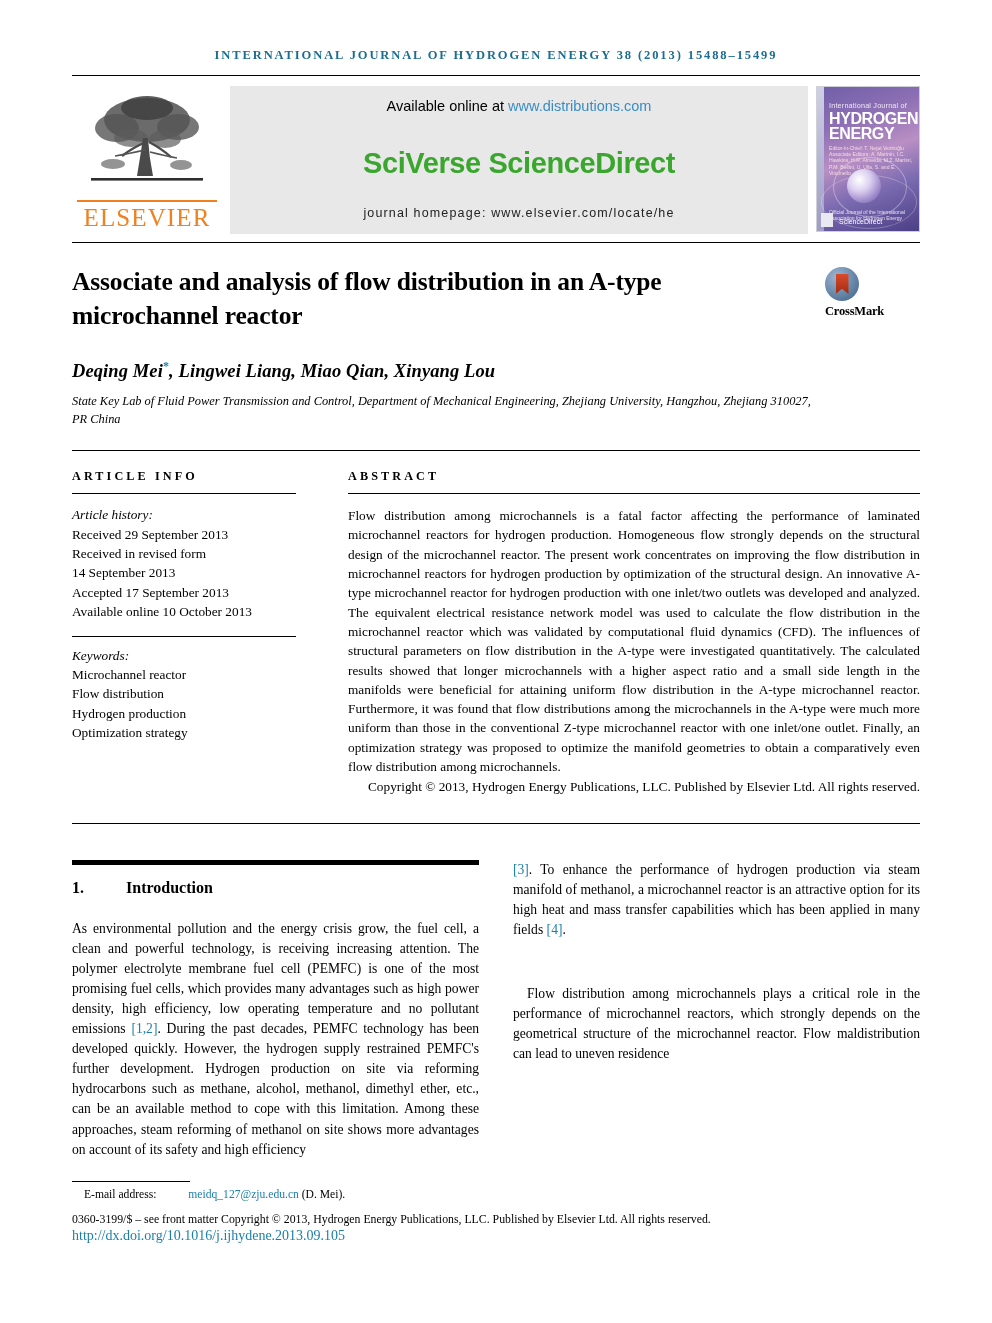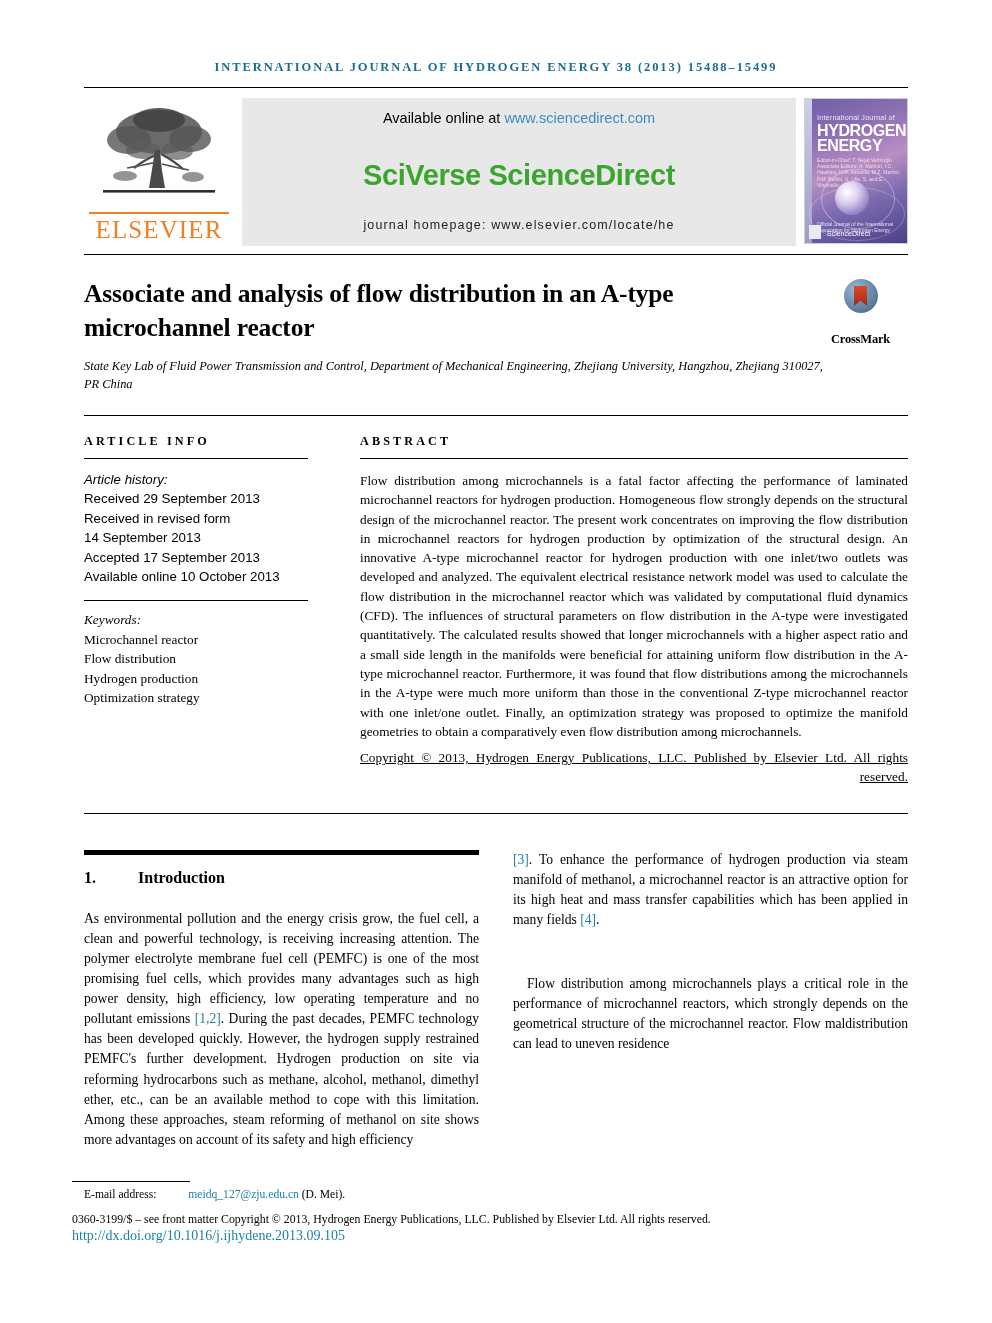--- a/index.html
+++ b/index.html
@@ -7,21 +7,21 @@
   body {
     width: 992px;
     height: 1323px;
     background: #ffffff;
     font-family: "Liberation Serif", "DejaVu Serif", serif;
     color: #000000;
     position: relative;
     overflow: hidden;
   }
 
-  .page { position: relative; width: 992px; height: 1173px; padding: 12px; }
+  .page { position: relative; width: 992px; height: 1173px; padding: 0; }
 
   
   .runhead {
     text-align: center;
     color: #1b6d92;
     font-family: "Liberation Serif", serif;
     font-size: 12.5px;
     letter-spacing: 1.9px;
     font-variant: small-caps;
     text-transform: uppercase;
@@ -132,23 +132,21 @@
     font-size: 25.5px;
     line-height: 34px;
     letter-spacing: -0.15px;
     padding-right: 20px;
   }
   .crossmark {
     flex: 0 0 auto;
     width: 95px;
     display: flex;
     flex-direction: column;
-    align-items: center;
     padding-top: 2px;
-    gap: 16px;
   }
   .cm-icon {
     width: 34px; height: 34px; border-radius: 50%;
     background: radial-gradient(circle at 35% 30%, #9fb6cf 0%, #6f8fb0 45%, #3f5f80 100%);
     display:flex; align-items:center; justify-content:center;
   }
   .cm-inner { width: 13px; height: 20px; background: linear-gradient(180deg,#d94b2a,#a32b12);
     clip-path: polygon(0 0, 100% 0, 100% 100%, 50% 74%, 0 100%); }
   .cm-word {
     font-family: "Liberation Serif", serif;
@@ -192,34 +190,34 @@
 
   .sec-head {
     font-family: "Liberation Serif", serif;
     font-weight: bold;
     font-size: 12.2px;
     letter-spacing: 3.1px;
     text-transform: uppercase;
   }
   .hr-thin { border-top: 1.2px solid #000; margin-top: 9px; }
 
-  .hist { margin-top: 11px; font-size: 13.3px; line-height: 19.4px; font-family: Liberation Sans, sans-serif; }
+  .hist { margin-top: 11px; font-size: 13.3px; line-height: 19.4px; font-family: Liberation Serif, serif; }
   .hist .lbl { font-style: italic; }
   .kw-block { margin-top: 9px; font-size: 13.3px; line-height: 19.4px; }
   .kw-block .lbl { font-style: italic; }
   .kw-sep { border-top: 1.2px solid #000; margin-top: 14px; margin-bottom: 9px; }
 
   .abs-body {
     margin-top: 12px;
     font-size: 13.3px;
     line-height: 19.3px;
     text-align: justify;
     font-family: "Liberation Serif", serif;
   }
-  .abs-copy { margin-top: 7px; text-align: justify; text-align-last: right; text-decoration: underline; }
+  .abs-copy { margin-top: 1px; text-align: justify; text-align-last: right; }
 
   .rule-below-abs {
     margin: 26px 72px 0 72px;
     border-top: 1.4px solid #000;
   }
 
   
   .body-cols {
     margin: 36px 72px 0 72px;
     display: flex;
@@ -286,21 +284,21 @@
           <ellipse cx="30" cy="74" rx="12" ry="5" fill="#5a5a5a" opacity="0.65"></ellipse>
           <ellipse cx="98" cy="75" rx="11" ry="5" fill="#5a5a5a" opacity="0.65"></ellipse>
           <rect x="8" y="88" width="112" height="2.6" fill="#2e2e2e"></rect>
         </g>
       </svg>
       <div class="elsevier-word">ELSEVIER</div>
     </div>
 
     <div class="sd-banner">
       <div class="sd-avail">
-        <span>Available online at </span><span class="url">www.sciencedirect.com</span>
+        <span>Available online at </span><span class="url">www.distributions.com</span>
       </div>
       <div class="sd-logo">SciVerse ScienceDirect</div>
       <div class="sd-home">journal homepage: www.elsevier.com/locate/he</div>
     </div>
 
     <div class="cover-block">
       <div class="cover">
         <div class="cv-spine"></div>
         <div class="cv-t1">International Journal of</div>
         <div class="cv-t2">HYDROGEN ENERGY</div>
@@ -320,20 +318,21 @@
   <div class="title-row">
     <div class="title">Associate and analysis of flow distribution in an A-type microchannel reactor</div>
     <div class="crossmark">
       <div class="cm-icon">
         <div class="cm-inner"></div>
       </div>
       <div class="cm-word">CrossMark</div>
     </div>
   </div>
 
+  <div class="authors"><span>Deqing Mei</span><sup>*</sup><span>, Lingwei Liang, Miao Qian, Xinyang Lou</span></div>
   <div class="affil">State Key Lab of Fluid Power Transmission and Control, Department of Mechanical Engineering, Zhejiang University, Hangzhou, Zhejiang 310027, PR China</div>
 
   <div class="rule-above-info"></div>
 
   <div class="infoabs">
 
     <div class="col-info">
       <div class="sec-head">ARTICLE INFO</div>
       <div class="hr-thin"></div>
       <div class="hist">

